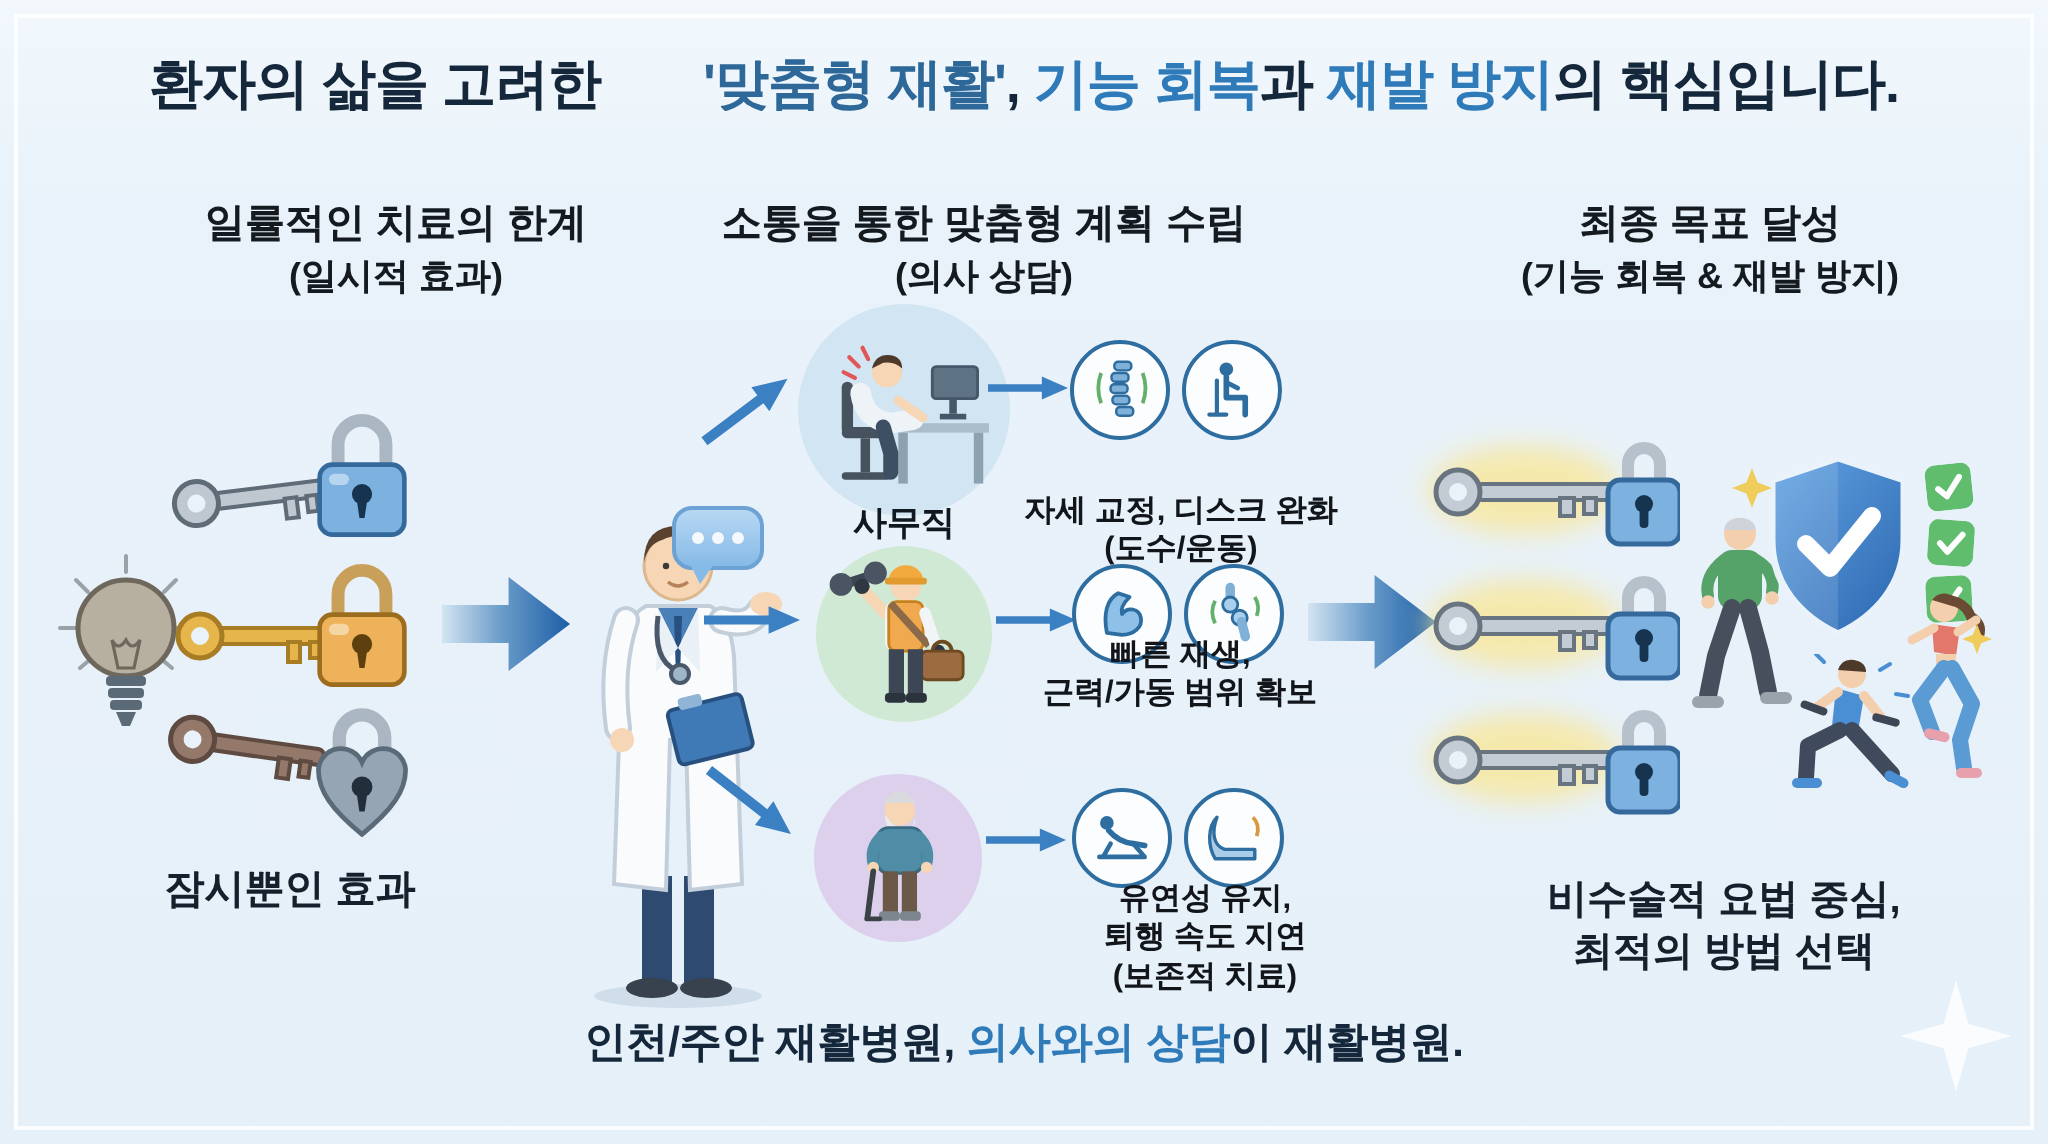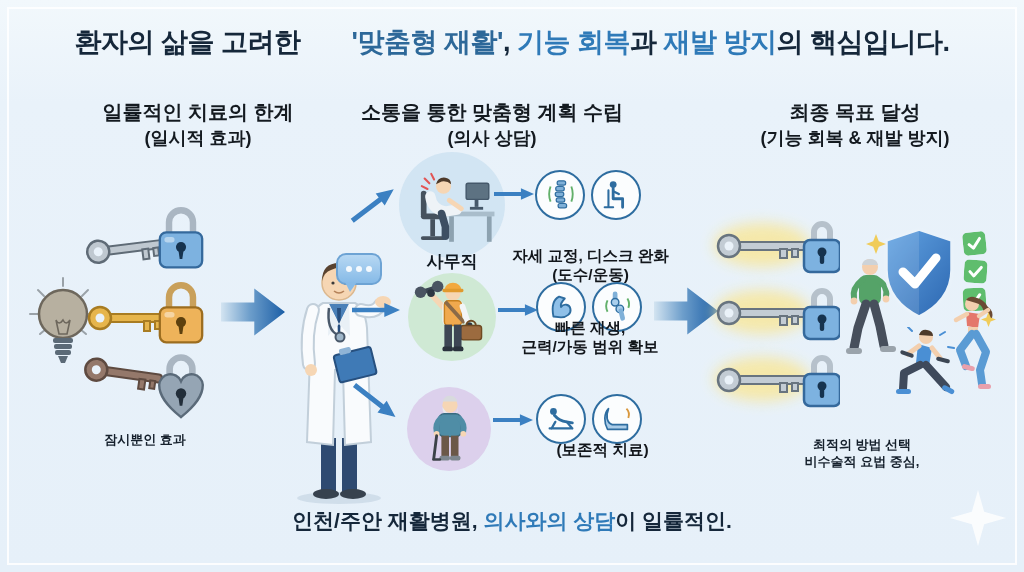--- a/index.html
+++ b/index.html
@@ -7,21 +7,21 @@
     position:relative;width:1024px;height:572px;overflow:hidden;
     background:linear-gradient(180deg,#f2f8fc 0%,#e9f2fa 18%,#e6f0f9 100%);
     font-family:"Liberation Sans","DejaVu Sans",sans-serif;color:#15273a;
   }
   .frame{position:absolute;inset:7px;border:2px solid rgba(255,255,255,.85);pointer-events:none;}
   .title{position:absolute;top:24px;left:0;right:0;margin:0;text-align:center;
     font-size:27px;font-weight:bold;letter-spacing:-.5px;}
   .col-head{position:absolute;top:100px;text-align:center;color:#141a20;line-height:1.25;}
   .col-head .h1{font-size:20px;font-weight:bold;}
   .col-head .h2{font-size:18px;font-weight:bold;margin-top:2px;}
-  .caption{position:absolute;text-align:center;font-weight:bold;font-size:13px;color:#15202c;line-height:1.3;}
+  .caption{position:absolute;text-align:center;font-weight:bold;font-size:20px;color:#15202c;line-height:1.3;}
   .big-arrow{position:absolute;width:64px;height:50px;
     background:linear-gradient(90deg,#d3e4f1 0%,#6d9ecb 45%,#1b5ea6 100%);
     clip-path:polygon(0 31%,52% 31%,52% 3%,100% 50%,52% 97%,52% 69%,0 69%);}
   .sarrow{position:absolute;}
   .pcircle{position:absolute;border-radius:50%;display:flex;align-items:center;justify-content:center;}
   .plabel{position:absolute;text-align:center;font-size:17px;font-weight:bold;color:#101820;}
   .oicon{position:absolute;width:50px;height:50px;border-radius:50%;background:#fbfdfe;
     border:2.5px solid #2e6da0;box-sizing:border-box;display:flex;align-items:center;justify-content:center;}
   .otext{position:absolute;text-align:center;font-size:15.5px;font-weight:bold;color:#12161b;line-height:1.25;}
   .keylock{position:absolute;width:126px;height:62px;}
@@ -295,20 +295,22 @@
       <path d="M6 28 H30 M12 21 L8 28 M24 21 L30 28" stroke="#2e6da0" stroke-width="2.4" stroke-linecap="round"></path>
     </svg>
   </div>
   <div class="oicon" style="left:592px;top:394px;">
     <svg width="34" height="34" viewBox="0 0 36 36">
       <path d="M9 7 C6 15 7 22 13 24 L29 24 L29 29 L8 29 C4 22 4 12 9 7 Z" fill="#a9cce8" stroke="#2e6da0" stroke-width="1.8" stroke-linejoin="round"></path>
       <path d="M28 7 Q32 11 30 17" stroke="#d9983e" stroke-width="2" fill="none"></path>
     </svg>
   </div>
   <div class="otext" style="left:510px;width:185px;top:440px;">
+    <div>유연성 유지,</div>
+    <div>퇴행 속도 지연</div>
     <div>(보존적 치료)</div>
   </div>
 
   <div class="big-arrow" style="left:654px;top:286px;"></div>
 
   <div class="keylock" style="left:714px;top:214px;">
     <div class="glow"></div>
     <svg width="126" height="62" viewBox="0 0 126 62">
       <path d="M100 26 V18 a8 8 0 0 1 16 0 V26" fill="none" stroke="#b6c1cb" stroke-width="6"></path>
       <rect x="25" y="28" width="68" height="8" rx="2" fill="#c3ccd4" stroke="#68747f" stroke-width="2"></rect>
@@ -419,22 +421,22 @@
   </svg>
 
   <svg style="position:absolute;left:866px;top:234px;" width="20" height="20" viewBox="0 0 20 20">
     <path d="M10 0 L12.8 7.2 L20 10 L12.8 12.8 L10 20 L7.2 12.8 L0 10 L7.2 7.2 Z" fill="#f0cc5a"></path>
   </svg>
   <svg style="position:absolute;left:981px;top:312px;" width="15" height="15" viewBox="0 0 20 20">
     <path d="M10 0 L12.8 7.2 L20 10 L12.8 12.8 L10 20 L7.2 12.8 L0 10 L7.2 7.2 Z" fill="#f0cc5a"></path>
   </svg>
 
   <div class="caption" style="left:752px;width:220px;top:437px;">
+    <div>비수술적 요법 중심,</div>
     <div>최적의 방법 선택</div>
-    <div>비수술적 요법 중심,</div>
-  </div>
-
-  <div class="footer"><span style="color: rgb(21, 39, 58);">인천/주안 재활병원, </span><span style="color: rgb(47, 122, 184);">의사와의 상담</span><span style="color: rgb(21, 39, 58);">이 일률적인.</span></div>
+  </div>
+
+  <div class="footer"><span style="color: rgb(21, 39, 58);">인천/주안 재활병원, </span><span style="color: rgb(47, 122, 184);">의사와의 상담</span><span style="color: rgb(21, 39, 58);">이 재활병원.</span></div>
 
   <svg style="position:absolute;left:950px;top:490px;opacity:.8;" width="56" height="56" viewBox="0 0 20 20">
     <path d="M10 0 L12.2 7.8 L20 10 L12.2 12.2 L10 20 L7.8 12.2 L0 10 L7.8 7.8 Z" fill="#ffffff"></path>
   </svg>
 </div>
 
 </body></html>

